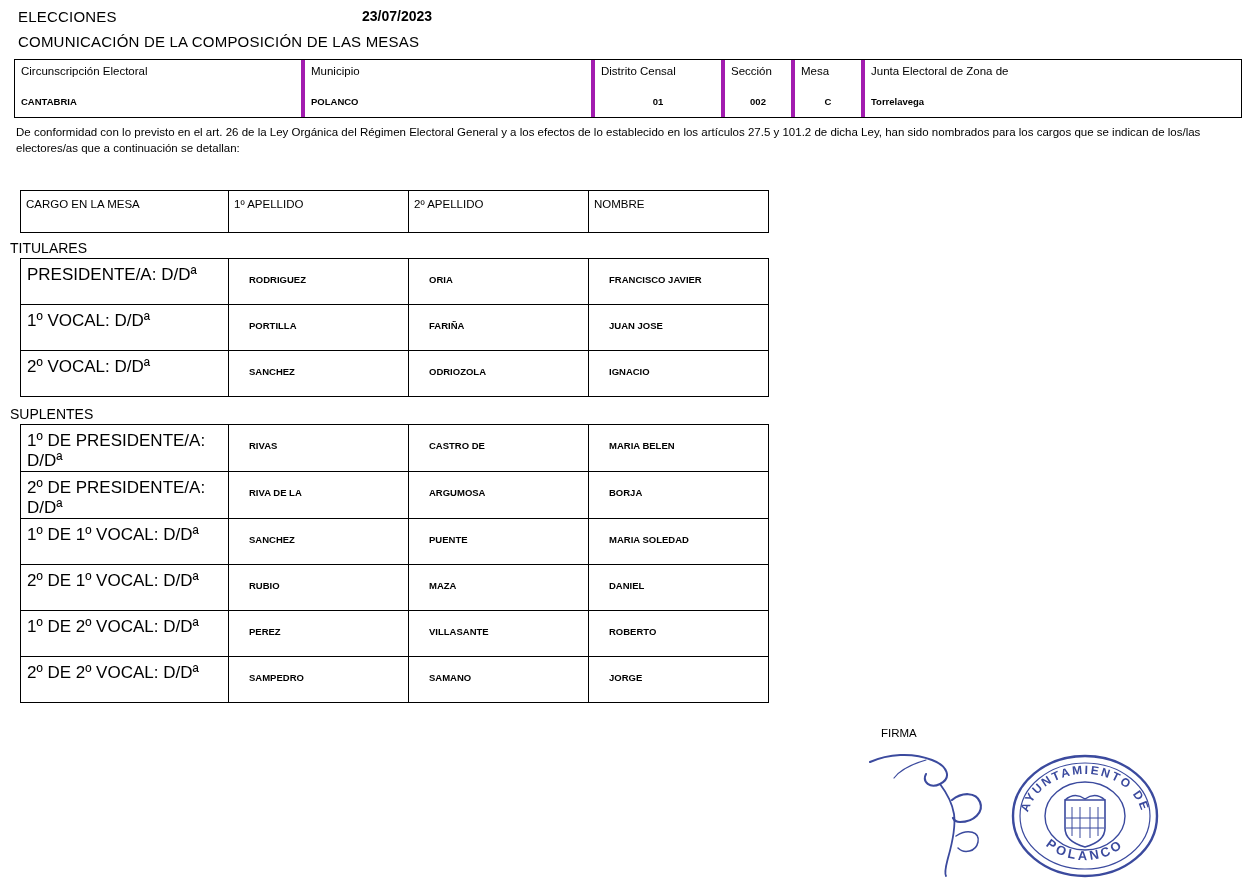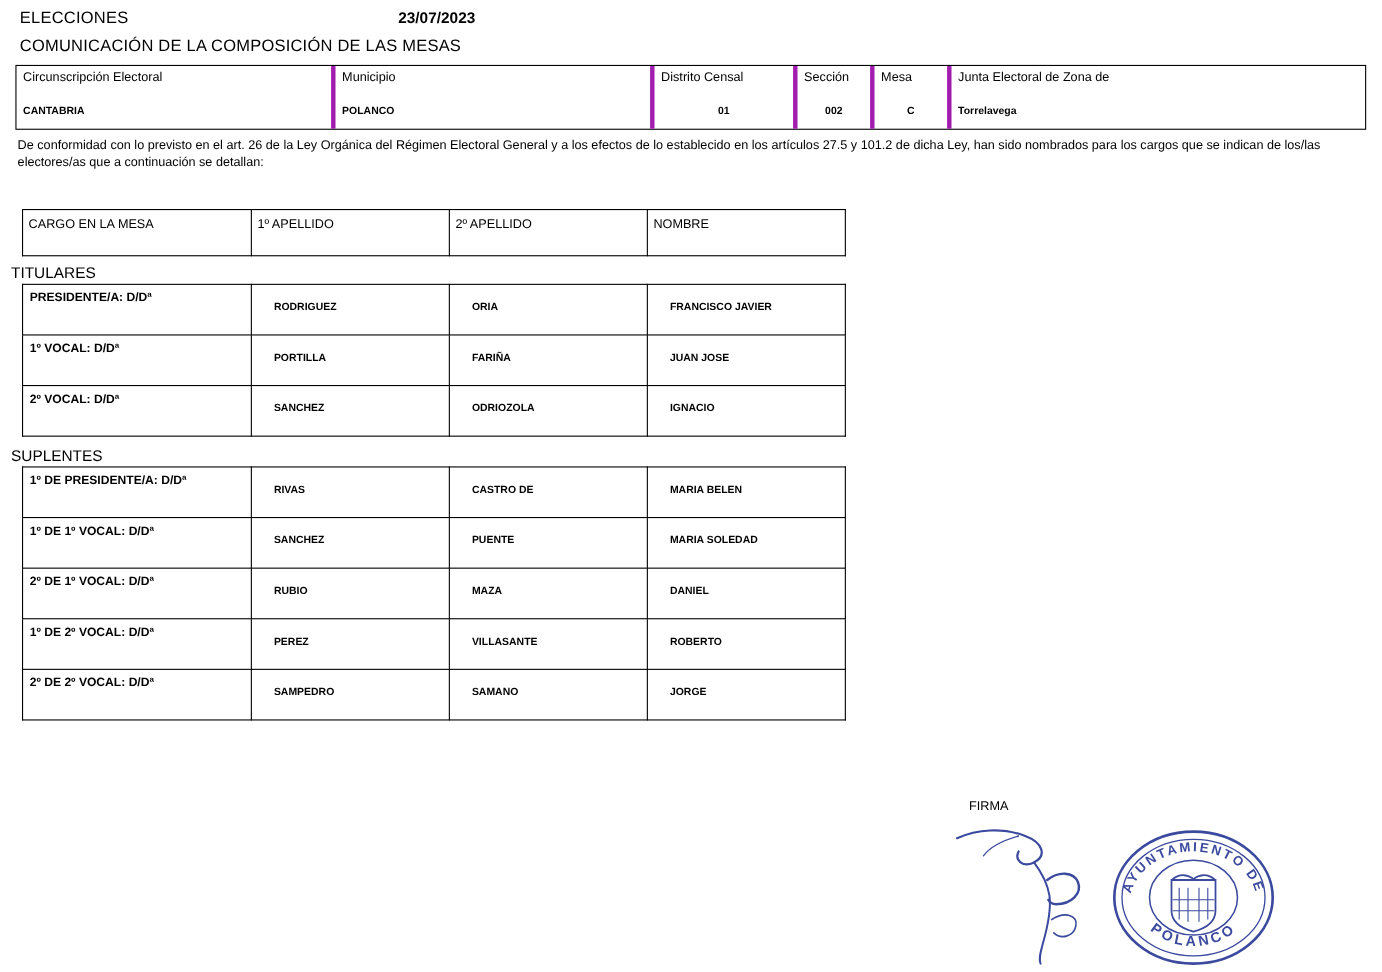--- a/index.html
+++ b/index.html
@@ -114,22 +114,21 @@
 
   .head-row td {
     height: 42px;
     padding: 7px 5px 0 5px;
     font-size: 11.5px;
   }
 
   .body-row td {
     height: 46px;
     padding: 6px 5px 0 6px;
-    font-size: 11px;
-    font-weight: bold;
+    font-size: 17px;
   }
   .body-row td.name {
     font-size: 9.5px;
     font-weight: bold;
     padding-top: 15px;
     padding-left: 20px;
   }
 
   .section-label {
     position: absolute;
@@ -242,20 +241,26 @@
 
   <div class="section-label" id="lbl-suplentes">SUPLENTES</div>
 
   <table class="tbl" id="suplentes-table">
     <tbody>
         <tr class="body-row">
       <td class="col-cargo">1º DE PRESIDENTE/A: D/Dª</td>
       <td class="col-ap1 name">RIVAS</td>
       <td class="col-ap2 name">CASTRO DE</td>
       <td class="col-nom name">MARIA BELEN</td>
+    </tr>
+    <tr class="body-row">
+      <td class="col-cargo">2º DE PRESIDENTE/A: D/Dª</td>
+      <td class="col-ap1 name">RIVA DE LA</td>
+      <td class="col-ap2 name">ARGUMOSA</td>
+      <td class="col-nom name">BORJA</td>
     </tr>
     <tr class="body-row">
       <td class="col-cargo">1º DE 1º VOCAL: D/Dª</td>
       <td class="col-ap1 name">SANCHEZ</td>
       <td class="col-ap2 name">PUENTE</td>
       <td class="col-nom name">MARIA SOLEDAD</td>
     </tr>
     <tr class="body-row">
       <td class="col-cargo">2º DE 1º VOCAL: D/Dª</td>
       <td class="col-ap1 name">RUBIO</td>

